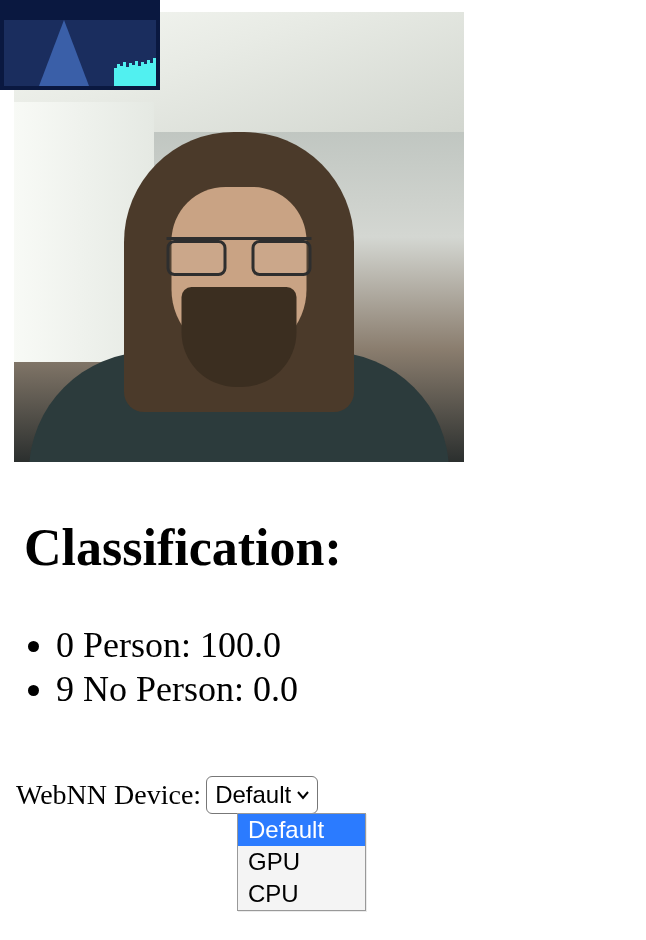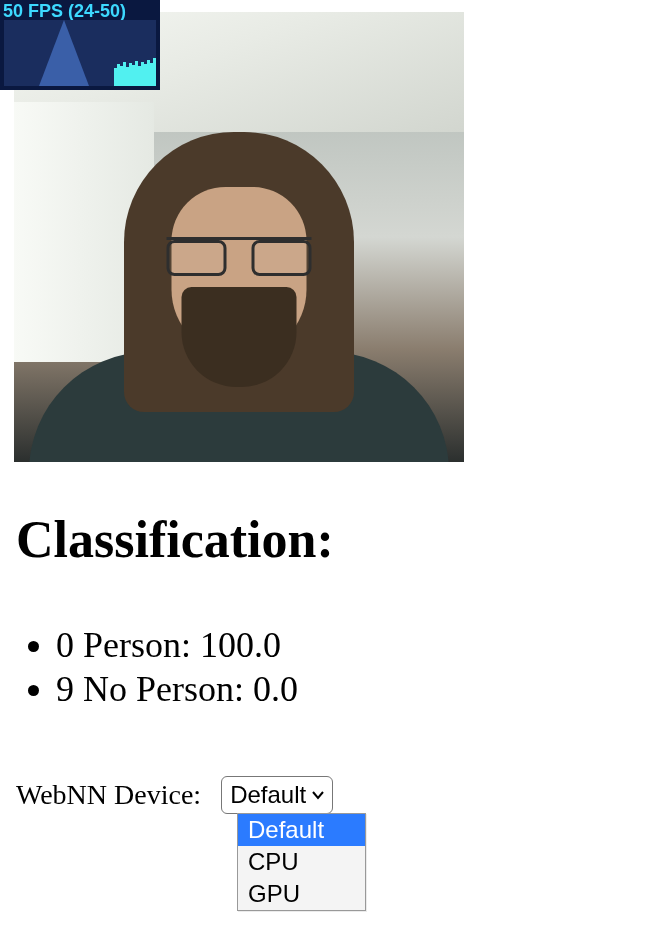--- a/index.html
+++ b/index.html
@@ -144,21 +144,21 @@
       border-radius: 120px 120px 0 0;
     }
     
     
     .heading {
       position: absolute;
       top: 510px;
       left: 16px;
       font-size: 52px;
       font-weight: bold;
-      margin: 0;
+      margin: 8px;
     }
     
     
     .class-list {
       position: absolute;
       top: 624px;
       left: 56px;
       margin: 0;
       padding: 0;
       list-style: disc;
@@ -169,21 +169,21 @@
     }
     
     
     .device-row {
       position: absolute;
       top: 776px;
       left: 16px;
       font-size: 28px;
       display: flex;
       align-items: center;
-      gap: 20px;
+      gap: 5px;
     }
     .device-select {
       font-family: Arial, Helvetica, sans-serif;
       font-size: 24px;
       padding: 2px 26px 2px 8px;
       border: 1px solid #777;
       border-radius: 6px;
       background: #fff;
       height: 38px;
       position: relative;
@@ -216,21 +216,20 @@
     }
     .dropdown-item.selected {
       background: #2b7bff;
       color: #fff;
     }
   </style>
 </head>
 <body>
 
 <div class="fps-overlay">
-  <div class="fps-text">50 FPS (24-50)</div>
   <div class="fps-graph">
     <div class="fps-peak"></div>
     <div class="fps-bars" id="fps-bars">
         <div class="fps-bar" style="height: 18px;"></div>
         <div class="fps-bar" style="height: 22px;"></div>
         <div class="fps-bar" style="height: 20px;"></div>
         <div class="fps-bar" style="height: 24px;"></div>
         <div class="fps-bar" style="height: 19px;"></div>
         <div class="fps-bar" style="height: 23px;"></div>
         <div class="fps-bar" style="height: 21px;"></div>
@@ -274,15 +273,15 @@
     <span class="chev">
       <svg width="16" height="16" viewBox="0 0 16 16">
           <path d="M3 5 L8 11 L13 5" fill="none" stroke="#000" stroke-width="2"></path>
         </svg>
     </span>
   </div>
 </div>
 
 <div class="dropdown" id="dropdown">
     <div class="dropdown-item selected">Default</div>
+    <div class="dropdown-item">GPU</div>
     <div class="dropdown-item">CPU</div>
-    <div class="dropdown-item">GPU</div>
   </div>
 
 </body></html>

